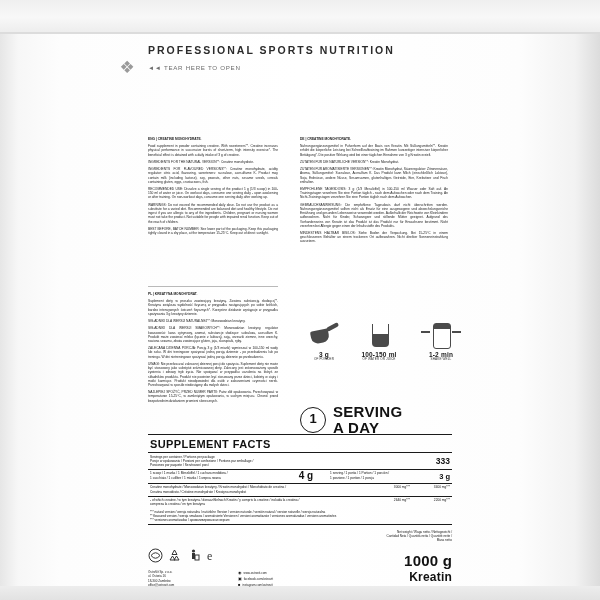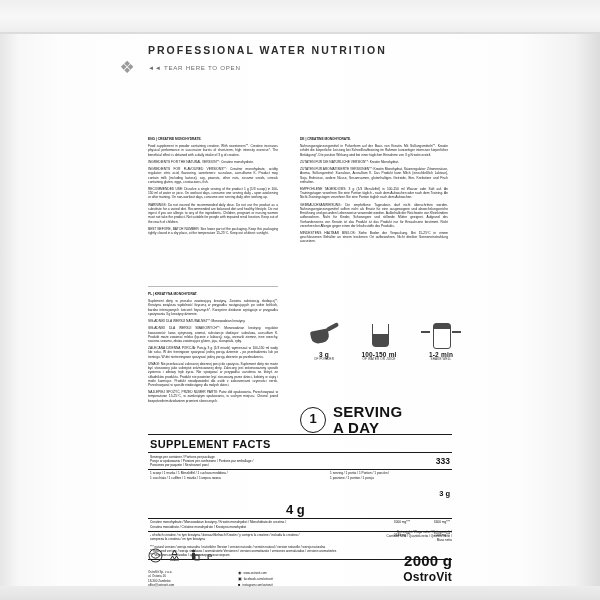--- a/index.html
+++ b/index.html
@@ -132,21 +132,21 @@
     display:flex;border-top:1px solid #1a1a1a;font-size:3.2px;padding:1.5px 2px;gap:7px;
   }
   .sf-hdrow .l{flex:1;line-height:1.35;}
   .sf-hdrow .v{width:44px;text-align:right;font-weight:bold;font-size:8.5px;line-height:1;align-self:center;}
   .sf-row{
     display:flex;border-top:.8px solid #1a1a1a;font-size:3.2px;padding:1.5px 2px;
   }
   .sf-row .l{flex:1;line-height:1.35;}
   .sf-row .c1{width:40px;text-align:right;font-size:3.2px;line-height:1.35;}
   .sf-row .c2{width:40px;text-align:right;font-size:3.2px;line-height:1.35;}
-  .sf-row .big1{width:40px;text-align:left;font-weight:bold;font-size:13px;line-height:1;align-self:center;margin-top:32px;}
+  .sf-row .big1{width:40px;text-align:center;font-weight:bold;font-size:10px;line-height:1;align-self:center;}
   .sf-row .big2{width:40px;text-align:right;font-weight:bold;font-size:7.5px;line-height:1;align-self:center;}
   .sf-foot{font-size:3.1px;padding:2px;line-height:1.3;}
 
   
   .netwt-lbl{
     position:absolute;left:360px;top:530px;width:92px;text-align:right;
     font-size:3.1px;line-height:1.3;color:#1a1a1a;
   }
   .netwt{
     position:absolute;left:340px;top:552px;width:112px;text-align:right;
@@ -176,21 +176,21 @@
   #mk4{left:57px;}
 </style>
 </head>
 <body>
 
 <div class="bag">
   <div class="topseal"></div>
   <div class="botseal"></div>
 
   <div class="logo-mark">❖</div>
-  <div class="pro-title">PROFESSIONAL WATER NUTRITION</div>
+  <div class="pro-title">PROFESSIONAL SPORTS NUTRITION</div>
   <div class="tear">◄◄ TEAR HERE TO OPEN</div>
 
   <div class="col" id="col-eng">
     <p class="hd">ENG | CREATINE MONOHYDRATE.</p>
     <p>Food supplement in powder containing creatine. With sweeteners**. Creatine increases physical performance in successive bursts of short-term, high intensity exercise*. The beneficial effect is obtained with a daily intake of 3 g of creatine.</p>
     <p>INGREDIENTS FOR THE NATURAL VERSION**: Creatine monohydrate.</p>
     <p>INGREDIENTS FOR FLAVOURED VERSIONS**: Creatine monohydrate, acidity regulator: citric acid, flavouring, sweeteners: sucralose, acesulfame K. Product may contain milk (including lactose), soy, peanuts, other nuts, sesame seeds, cereals containing gluten, eggs, crustaceans, fish.</p>
     <p>RECOMMENDED USE: Dissolve a single serving of the product 1 g (1/3 scoop) in 100-150 ml of water or juice. On workout days, consume one serving daily - upon awakening or after training. On non-workout days, consume one serving daily after working up.</p>
     <p>WARNINGS: Do not exceed the recommended daily dose. Do not use the product as a substitute for a varied diet. Recommended are balanced diet and healthy lifestyle. Do not ingest if you are allergic to any of the ingredients. Children, pregnant or nursing women must not take the product. Not suitable for people with impaired renal function. Keep out of the reach of children.</p>
     <p>BEST BEFORE, BATCH NUMBER: See lower part of the packaging. Keep this packaging tightly closed in a dry place, at the temperature 15-25°C. Keep out of direct sunlight.</p>
@@ -300,22 +300,22 @@
       <div>** flavoured version / wersja smakowa / aromatisierte Versionen / versioni aromatizzate / versiones aromatizadas / versions aromatisées</div>
       <div>*** versiones aromatizadas / ароматизированная версия</div>
     </div>
   </div>
 
   <div class="netwt-lbl">
     <div>Net weight / Waga netto / Nettogewicht /</div>
     <div>Cantidad Neta / Quantità netta / Quantité nette /</div>
     <div>Masa netto</div>
   </div>
-  <div class="netwt">2000 g</div>
-  <div class="brand">OstroVit</div>
+  <div class="netwt">1000 g</div>
+  <div class="brand">Kreatin</div>
 
   <div class="marks">
     <div class="mk" id="mk1">
       <svg width="15" height="15" viewBox="0 0 15 15">
           <circle cx="7.5" cy="7.5" r="6.5" fill="none" stroke="#333" stroke-width="1"></circle>
           <path d="M3 7.5 Q7.5 2 12 7.5 Q7.5 13 3 7.5" fill="none" stroke="#333" stroke-width="1"></path>
         </svg>
     </div>
     <div class="mk" id="mk2">
       <svg width="15" height="15" viewBox="0 0 15 15">

